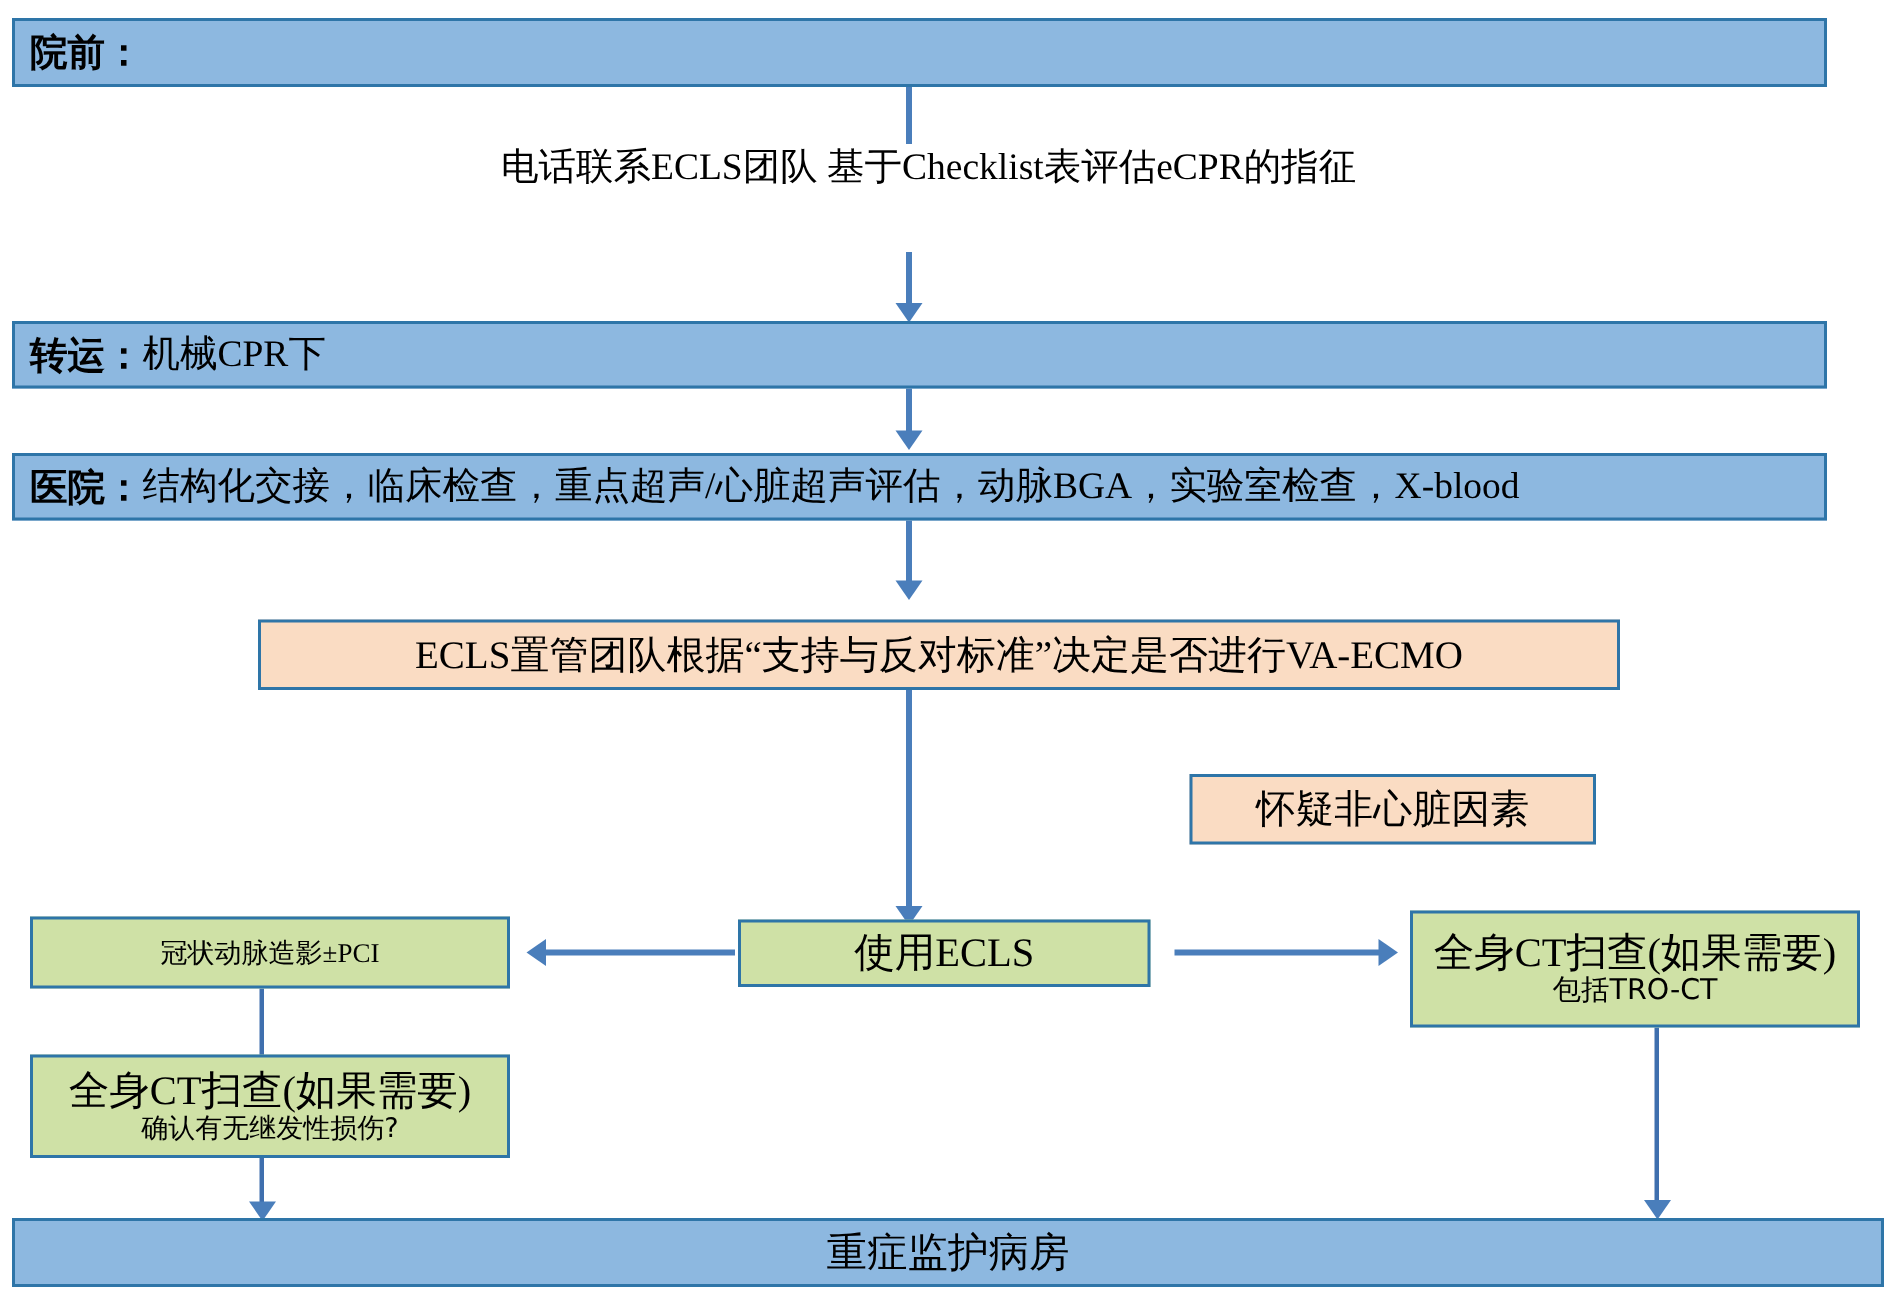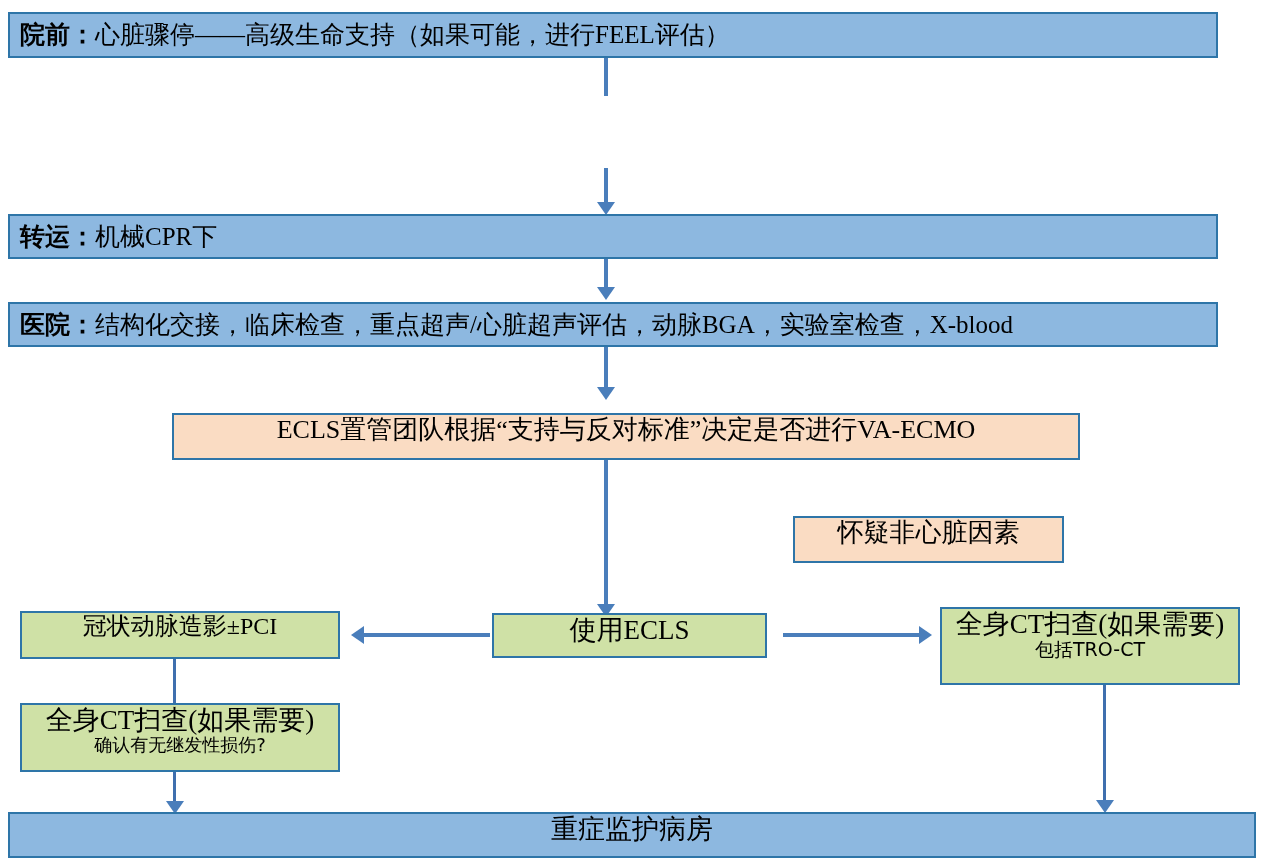--- a/index.html
+++ b/index.html
@@ -21,20 +21,21 @@
   }
 
   
   .node {
     position: absolute;
     box-sizing: border-box;
     border: 2px solid #2e75a8;
     display: flex;
     flex-direction: column;
     align-items: center;
+    justify-content: center;
     text-align: center;
     line-height: 1.12;
     z-index: 3;
   }
   .node.blue   { background: #8db8e0; border-color: #2e75a8; }
   .node.peach  { background: #fadcc3; border-color: #2e75a8; }
   .node.green  { background: #cfe1a6; border-color: #2e75a8; }
 
   .node .title-line {
     display: block;
@@ -111,28 +112,31 @@
   }
 </style>
 </head>
 <body>
 
 <div id="canvas">
 
   <div class="node blue stage" style="left:8px; top:12px; width:1210px; height:46px;">
     <div style="display:flex; align-items:baseline;">
       <span class="stage-label">院前：</span>
-        <span class="stage-text">心脏骤停——高级生命支持（如果可能，进行FEEL评估）</span>
     </div>
   </div>
 
   <div class="vline" style="left:604px; top:58px; height:38px;"></div>
   <div class="vline" style="left:604px; top:168px; height:38px;"></div>
   <div class="arrowhead-down" style="left:597px; top:202px;"></div>
 
+  <div class="freetext" style="left:334px; top:96px; width:540px; font-size:25px;">
+    <span class="title-line">电话联系ECLS团队</span>
+    <span class="title-line">基于Checklist表评估eCPR的指征</span>
+  </div>
 
   <div class="node blue stage" style="left:8px; top:214px; width:1210px; height:45px;">
     <div style="display:flex; align-items:flex-start;">
       <span class="stage-label">转运：</span>
         <span class="stage-text">机械CPR下</span>
     </div>
   </div>
 
   <div class="vline" style="left:604px; top:259px; height:30px;"></div>
   <div class="arrowhead-down" style="left:597px; top:287px;"></div>
@@ -162,21 +166,21 @@
   <div class="node green" style="left:492px; top:613px; width:275px; height:45px; font-size:27px;">
     <span class="title-line">使用ECLS</span>
   </div>
 
   <div class="hline" style="left:364px; top:633px; width:126px;"></div>
   <div class="arrowhead-left" style="left:351px; top:626px;"></div>
 
   <div class="hline" style="left:783px; top:633px; width:138px;"></div>
   <div class="arrowhead-right" style="left:919px; top:626px;"></div>
 
-  <div class="node green" style="left:20px; top:611px; width:320px; height:48px; font-size:24px;">
+  <div class="node green" style="left:20px; top:611px; width:320px; height:48px; font-size:18px;">
     <span class="title-line">冠状动脉造影±PCI</span>
   </div>
 
   <div class="vline thin" style="left:173px; top:659px; height:45px;"></div>
   <div class="vline thin" style="left:173px; top:771px; height:36px;"></div>
   <div class="arrowhead-down" style="left:166px; top:801px;"></div>
 
   <div class="node green" style="left:20px; top:703px; width:320px; height:69px;">
     <span class="title-line" style="font-size:27px;">全身CT扫查(如果需要)</span>
     <span class="sub-line" style="font-size:18px; font-family:'DejaVu Sans','Liberation Sans',sans-serif;">确认有无继发性损伤?</span>

